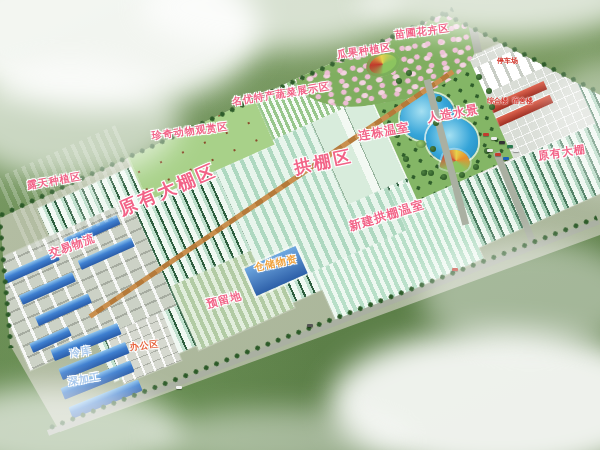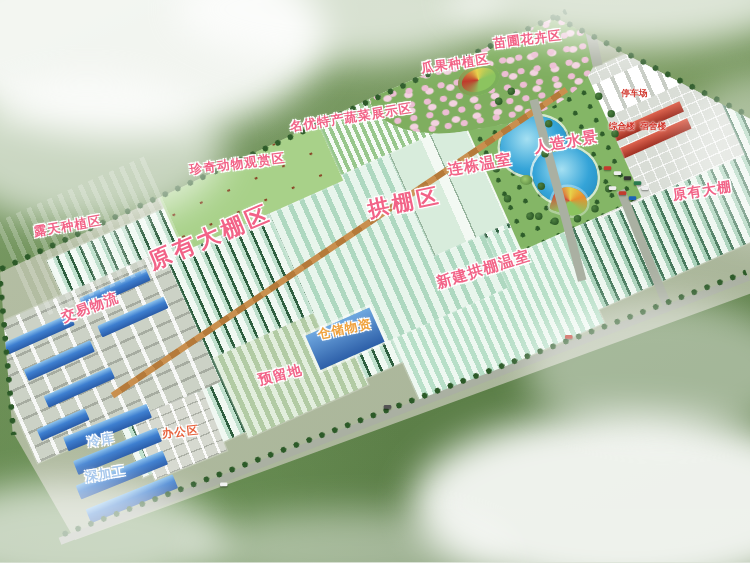--- a/index.html
+++ b/index.html
@@ -194,16 +194,16 @@
   <span class="lbl" style="left:426px;top:110px;font-size:12px;transform:rotate(-10deg);">人造水景</span>
   <span class="lbl" style="left:115px;top:199px;font-size:18px;letter-spacing:3px;transform:rotate(-23deg);">原有大棚区</span>
   <span class="lbl" style="left:537px;top:149px;font-size:11px;transform:rotate(-9deg);">原有大棚</span>
   <span class="lbl" style="left:347px;top:219px;font-size:12px;transform:rotate(-17deg);">新建拱棚温室</span>
   <span class="lbl" style="left:47px;top:247px;font-size:11px;transform:rotate(-20deg);">交易物流</span>
   <span class="lbl" style="left:253px;top:261px;color:#f0a23e;transform:rotate(-12deg);">仓储物资</span>
   <span class="lbl" style="left:205px;top:297px;font-size:11px;transform:rotate(-14deg);">预留地</span>
   <span class="lbl" style="left:129px;top:341px;font-size:9px;color:#e8623c;transform:rotate(-6deg);">办公区</span>
   <span class="lbl" style="left:69px;top:347px;color:#a8c8ec;transform:rotate(-9deg);">冷库</span>
   <span class="lbl" style="left:67px;top:375px;color:#a8c8ec;transform:rotate(-9deg);">深加工</span>
-  <span class="lbl lbl-tiny" style="left:477px;top:70px;padding-left:20px;">停车场</span>
+  <span class="lbl lbl-tiny" style="left:477px;top:56px;padding-left:20px;">停车场</span>
   <span class="lbl lbl-tiny" style="left:487px;top:96px;">综合楼</span>
   <span class="lbl lbl-tiny" style="left:512px;top:96px;">宿舍楼</span>
 </div>
 
 </body></html>

